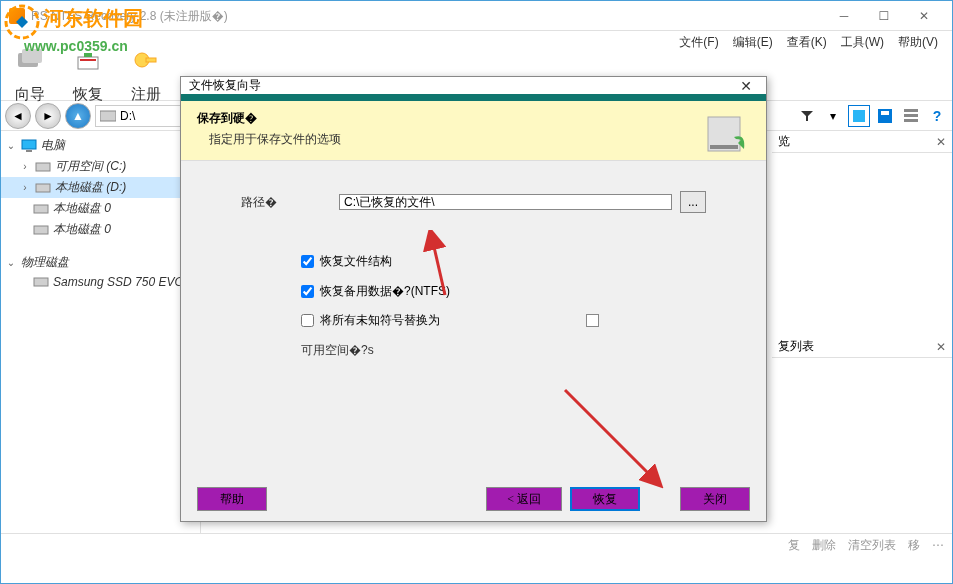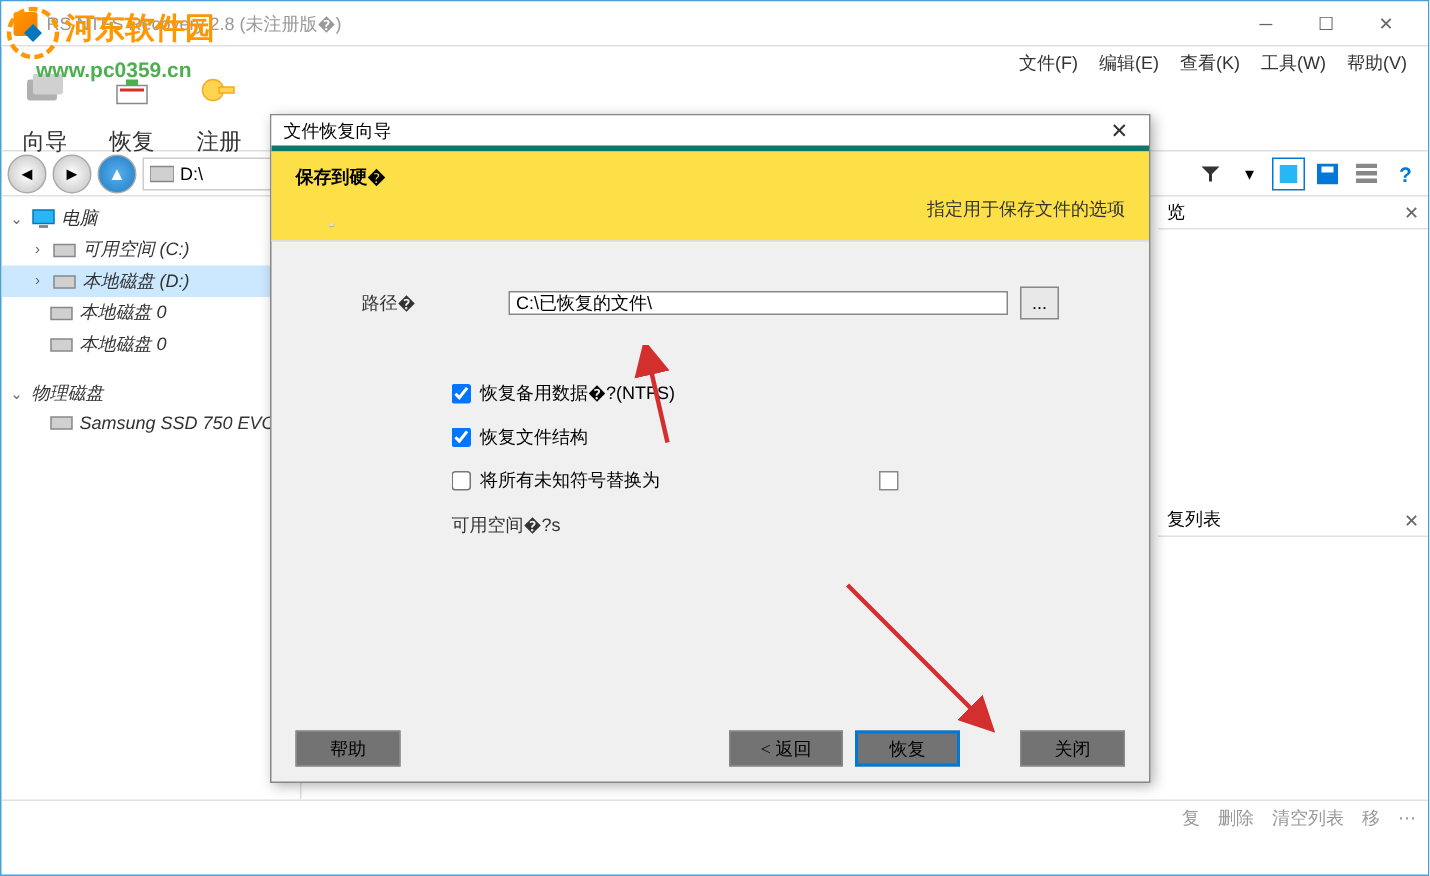--- a/index.html
+++ b/index.html
@@ -47,38 +47,38 @@
     .bottom-header { position: absolute; right: 0; top: 335px; width: 180px; }
     
     .statusbar { position: absolute; bottom: 0; left: 0; right: 0; height: 50px; border-top: 1px solid #e0e0e0; }
     .status-actions { height: 22px; display: flex; align-items: center; justify-content: flex-end; padding: 0 8px; gap: 12px; color: #999; }
     .status-actions span { cursor: pointer; }
     .status-row { height: 28px; display: flex; align-items: center; padding: 0 8px; gap: 8px; }
     .drive-icon { width: 40px; height: 20px; background: linear-gradient(#f0f0f0, #d0d0d0); border: 1px solid #aaa; border-radius: 2px; }
     
     
     .dialog { position: absolute; left: 180px; top: 76px; width: 587px; height: 446px; background: #f0f0f0; border: 1px solid #888; box-shadow: 2px 2px 8px rgba(0,0,0,0.3); z-index: 100; }
-    .dialog-titlebar { height: 24px; background: #fff; display: flex; align-items: center; padding: 0 8px; justify-content: space-between; border-bottom: 4px solid #0f766e; }
+    .dialog-titlebar { height: 24px; background: #fff; display: flex; align-items: center; padding: 0 8px; justify-content: space-between; border-bottom: 7px solid #0f766e; }
     .dialog-close { cursor: pointer; font-size: 14px; color: #333; padding: 0 6px; }
-    .dialog-header { height: 60px; background: #fde047; padding: 8px 16px; display: flex; border-bottom: 1px solid #ddd; flex-direction: column; }
+    .dialog-header { height: 60px; background: #fef9c3; padding: 8px 16px; display: flex; border-bottom: 1px solid #ddd; }
     .dialog-header-text { flex: 1; }
     .dialog-header-title { font-weight: bold; margin-bottom: 4px; }
-    .dialog-header-sub { padding-left: 12px; color: #333; text-align: right; }
+    .dialog-header-sub { padding-left: 12px; color: #333; }
     .dialog-header-icon { width: 48px; height: 48px; }
     .dialog-body { padding: 30px 60px 10px 60px; }
     .form-row { display: flex; align-items: center; margin-bottom: 20px; gap: 8px; }
     .form-label { width: 90px; color: #333; }
     .form-input { flex: 1; height: 16px; border: 1px solid #888; padding: 0 4px; background: #fff; }
     .browse-btn { width: 26px; height: 22px; border: 1px solid #888; background: #e8e8e8; cursor: pointer; }
     .checkbox-row { display: flex; align-items: center; margin-bottom: 12px; margin-left: 60px; gap: 6px; }
     .checkbox-row input { width: 13px; height: 13px; }
     .small-input { width: 30px; height: 20px; border: 1px solid #888; background: #fff; margin-left: 140px; }
     .info-row { margin-left: 60px; margin-bottom: 8px; margin-top: 24px; color: #333; }
     .dialog-footer { position: absolute; bottom: 10px; left: 0; right: 0; padding: 0 16px; display: flex; gap: 8px; }
-    .dlg-btn { height: 24px; padding: 0 20px; border: 1px solid #888; background: #737373; cursor: pointer; min-width: 70px; font-family: Liberation Serif, serif; }
+    .dlg-btn { height: 24px; padding: 0 20px; border: 1px solid #888; background: #a21caf; cursor: pointer; min-width: 70px; font-family: Liberation Serif, serif; }
     .dlg-btn.primary { border: 2px solid #0078d7; }
     .footer-spacer { flex: 1; }
     
     
     .arrow { position: absolute; z-index: 200; pointer-events: none; }
     
     
     .watermark { position: absolute; top: 4px; left: 4px; z-index: 300; pointer-events: none; }
     .wm-line1 { font-size: 20px; font-weight: bold; color: #ff9800; font-family: "SimHei", sans-serif; }
     .wm-line2 { font-size: 14px; color: #4caf50; font-weight: bold; margin-top: -2px; margin-left: 20px; }
@@ -265,25 +265,25 @@
   </div>
   <div class="dialog-body">
     <div class="form-row">
       <span class="form-label">路径�</span>
       <input class="form-input" value="C:\已恢复的文件\" style="">
       <button class="browse-btn">...</button>
     </div>
     <div style="height:20px"></div>
     <div class="checkbox-row">
       <input type="checkbox" checked="" style="">
-      <span>恢复备用数据�?(NTFS)</span>
+      <span>恢复文件结构</span>
     </div>
     <div class="checkbox-row">
       <input type="checkbox" checked="" style="">
-      <span>恢复文件结构</span>
+      <span>恢复备用数据�?(NTFS)</span>
     </div>
     <div class="checkbox-row">
       <input type="checkbox" style="">
       <span>将所有未知符号替换为</span>
       <input class="small-input" value="_" style="">
     </div>
     <div class="info-row" style="margin-top:4px">可用空间�?s</div>
   </div>
   <div class="dialog-footer">
     <button class="dlg-btn">帮助</button>

